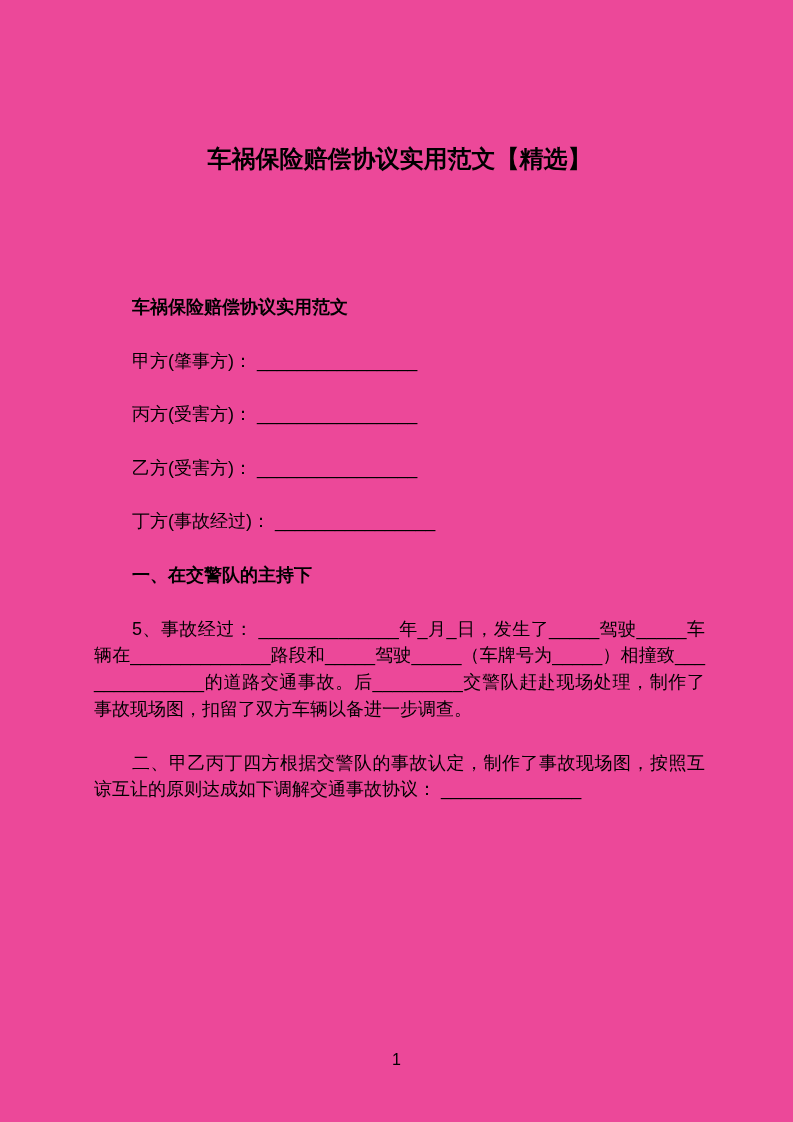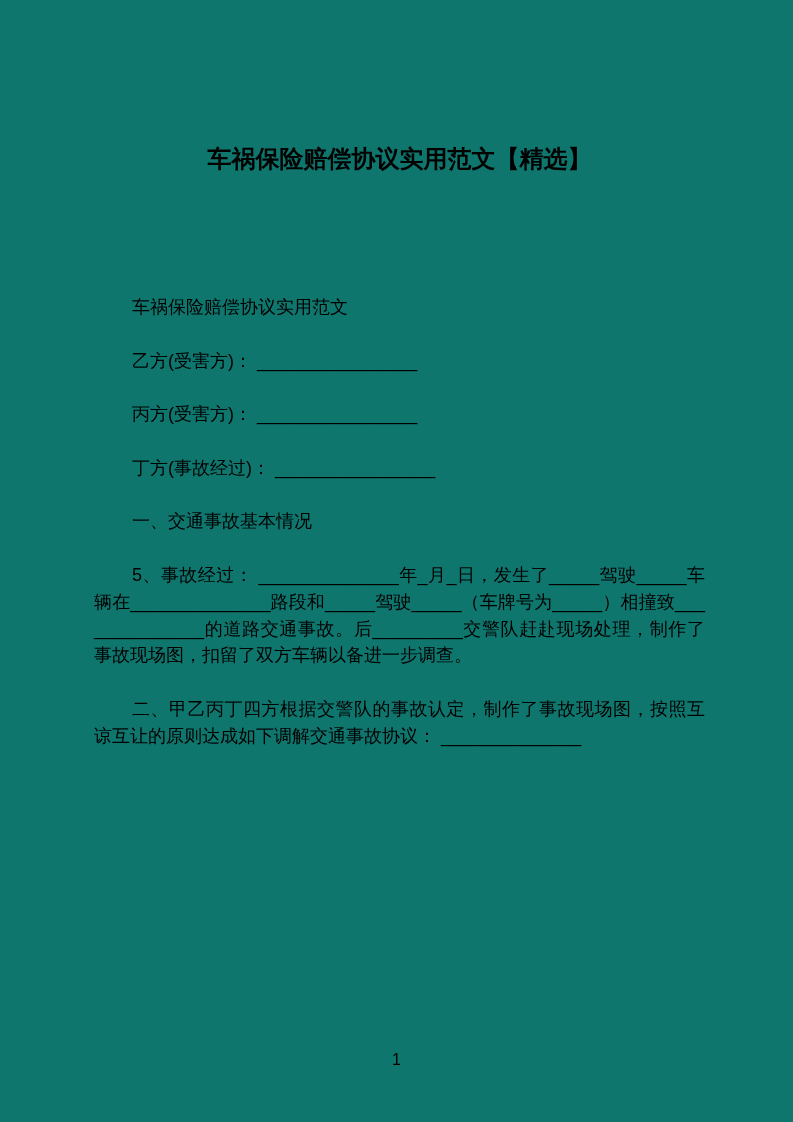--- a/index.html
+++ b/index.html
@@ -4,21 +4,21 @@
 <style>
   html, body {
     margin: 0;
     padding: 0;
     background: #ffffff;
   }
   .page {
     position: relative;
     width: 793px;
     height: 1122px;
-    background: #0f766e;
+    background: #ec4899;
     color: #000000;
     font-family: "Liberation Sans", "DejaVu Sans", sans-serif;
     overflow: hidden;
   }
   .content {
     position: absolute;
     left: 94px;
     top: 0;
     width: 611px;
   }
@@ -35,21 +35,21 @@
   }
   p.line {
     font-size: 18px;
     line-height: 26.8px;
     margin: 0 0 26.8px 0;
     text-indent: 38px;
     text-align: justify;
     word-break: break-all;
   }
   p.bold {
-    font-weight: normal;
+    font-weight: bold;
   }
   .page-number {
     position: absolute;
     left: 0;
     top: 1049px;
     width: 793px;
     text-align: center;
     font-size: 16px;
     line-height: 22px;
   }
@@ -57,28 +57,29 @@
 </head>
 <body>
 
 <div class="page">
   <div class="content">
 
     <div class="doc-title">车祸保险赔偿协议实用范文【精选】</div>
 
     <p class="line bold body-start">车祸保险赔偿协议实用范文</p>
 
+    <p class="line">甲方(肇事方)： ________________</p>
+
+    <p class="line">丙方(受害方)： ________________</p>
 
     <p class="line">乙方(受害方)： ________________</p>
 
-    <p class="line">丙方(受害方)： ________________</p>
-
     <p class="line">丁方(事故经过)： ________________</p>
 
-    <p class="line bold">一、交通事故基本情况</p>
+    <p class="line bold">一、在交警队的主持下</p>
 
     <p class="line">5、事故经过： ______________年_月_日，发生了_____驾驶_____车辆在______________路段和_____驾驶_____（车牌号为_____）相撞致______________的道路交通事故。后_________交警队赶赴现场处理，制作了事故现场图，扣留了双方车辆以备进一步调查。</p>
 
 
     <p class="line">二、甲乙丙丁四方根据交警队的事故认定，制作了事故现场图，按照互谅互让的原则达成如下调解交通事故协议： ______________</p>
 
   </div>
 
   <div class="page-number">1</div>
 </div>

